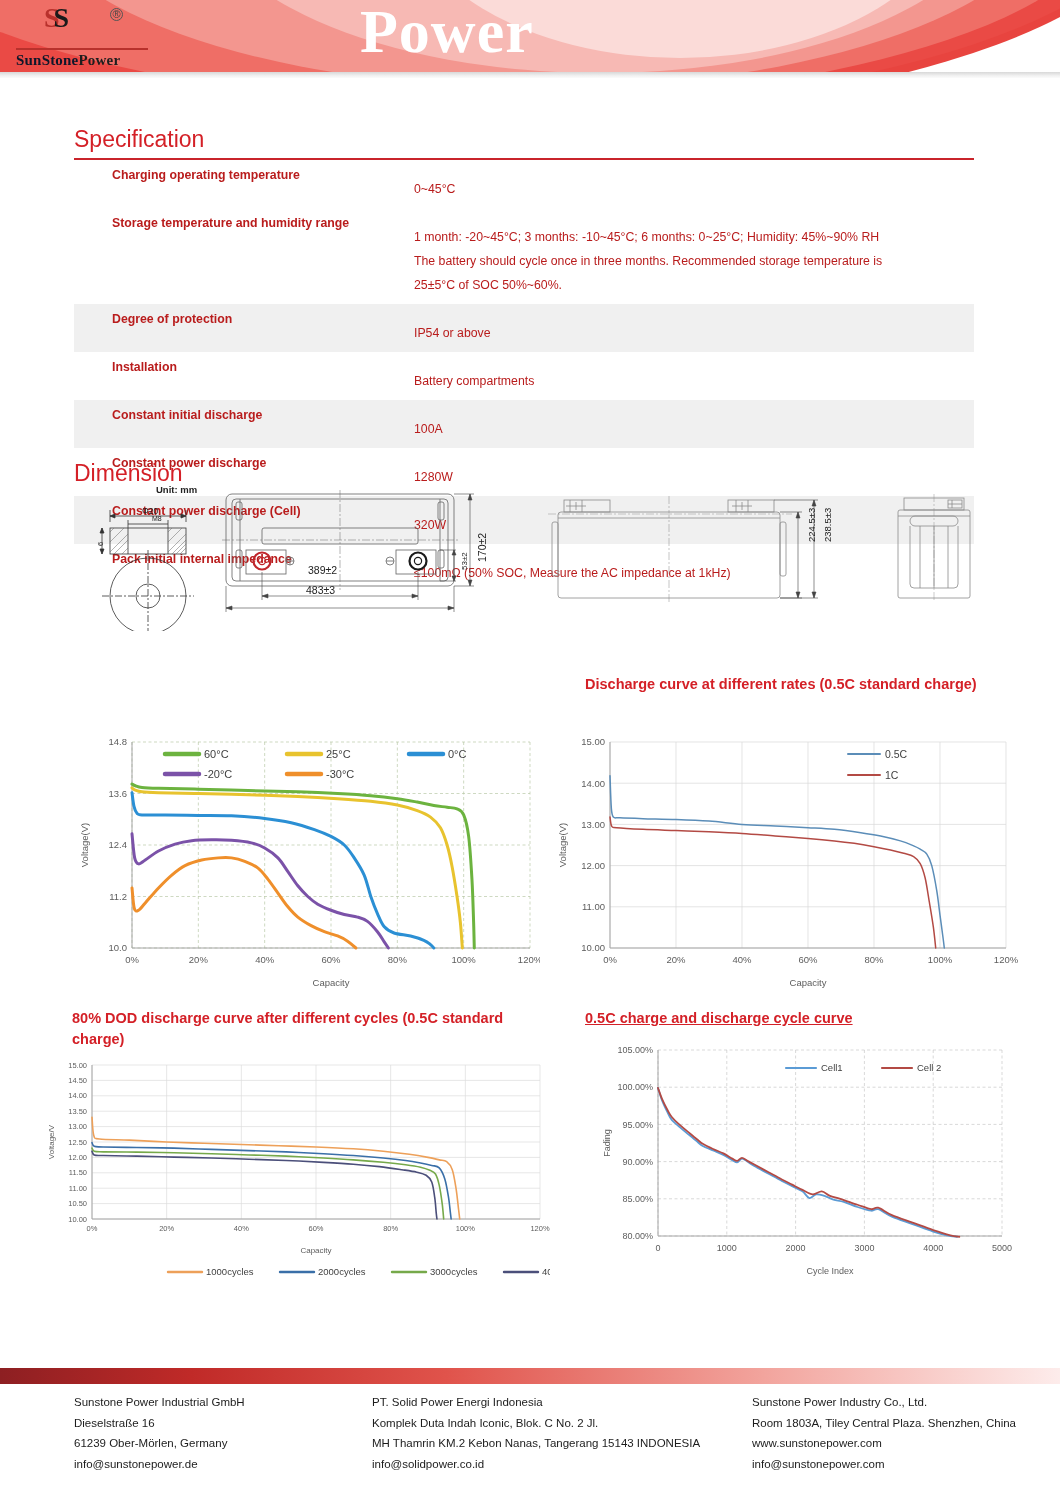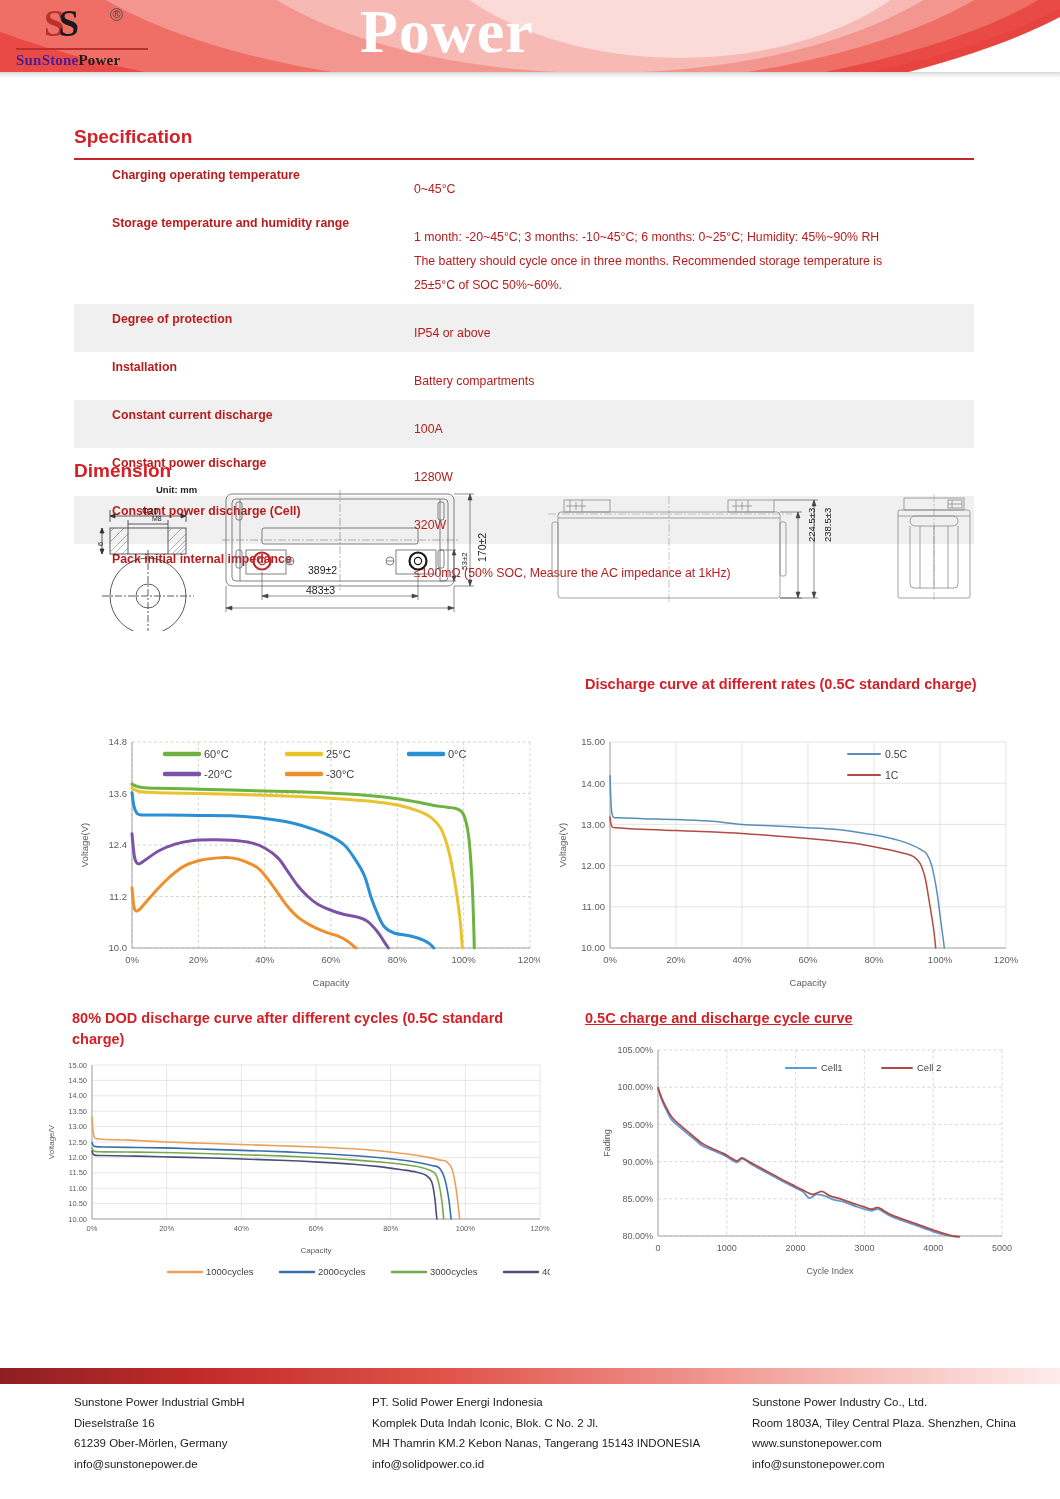--- a/index.html
+++ b/index.html
@@ -38,40 +38,40 @@
     letter-spacing: 1px; z-index: 20;
   }
   .hdr-shadow {
     position: absolute; top: 72px; left: 0; width: 1060px; height: 7px;
     background: linear-gradient(180deg,#d8d8d8 0%, #f2f2f2 55%, #ffffff 100%);
   }
   .logo { position: absolute; left: 14px; top: 6px; z-index: 30; width: 140px; }
   .logo-mark { position: relative; height: 42px; }
   .logo-s {
     font-family: "Liberation Serif", serif; font-weight: bold;
-    font-size: 37px; color: #1a1a1a; position: absolute; left: 30px; top: -4px;
+    font-size: 28px; color: #1a1a1a; position: absolute; left: 30px; top: -4px;
     letter-spacing: -6px;
   }
   .logo-s span.red { color: #b8312c; }
   .logo-reg {
     position: absolute; left: 96px; top: 2px; font-size: 11px; color: #444;
     border: 1px solid #555; border-radius: 50%; width: 13px; height: 13px;
     line-height: 11px; text-align: center;
   }
   .logo-rule { height: 2px; background: #b8312c; width: 132px; margin: 0 0 2px 2px; }
   .logo-text {
     font-family: "Liberation Serif", serif; font-weight: bold;
     font-size: 15px; letter-spacing: .2px; margin-left: 2px;
   }
-  .logo-text .a { color: #4c1d95; }
+  .logo-text .a { color: #0f172a; }
   .logo-text .b { color: #1d1d1d; }
 
   
   .sec-title {
-    position: absolute; font-size: 19px; font-weight: bold; color: #d42027;
+    position: absolute; font-size: 23px; font-weight: normal; color: #d42027;
   }
 
   
   .spec { position: absolute; left: 74px; top: 158px; width: 900px; }
   .spec .topline { height: 2px; background: #c9242b; }
   .spec-row { display: flex; font-size: 12.3px; color: #b91c1c; }
   .spec-row.alt { background: #f0f0f0; }
   .spec-k {
     width: 340px; padding: 6px 0 6px 38px; font-weight: bold; line-height: 1.55;
   }
@@ -154,21 +154,21 @@
             <div>IP54 or above</div>
           </div>
         </div>
         <div class="spec-row">
           <div class="spec-k">Installation</div>
           <div class="spec-v">
             <div>Battery compartments</div>
           </div>
         </div>
         <div class="spec-row alt">
-          <div class="spec-k">Constant current discharge</div>
+          <div class="spec-k">Constant initial discharge</div>
           <div class="spec-v">
             <div>100A</div>
           </div>
         </div>
         <div class="spec-row">
           <div class="spec-k">Constant power discharge</div>
           <div class="spec-v">
             <div>1280W</div>
           </div>
         </div>

